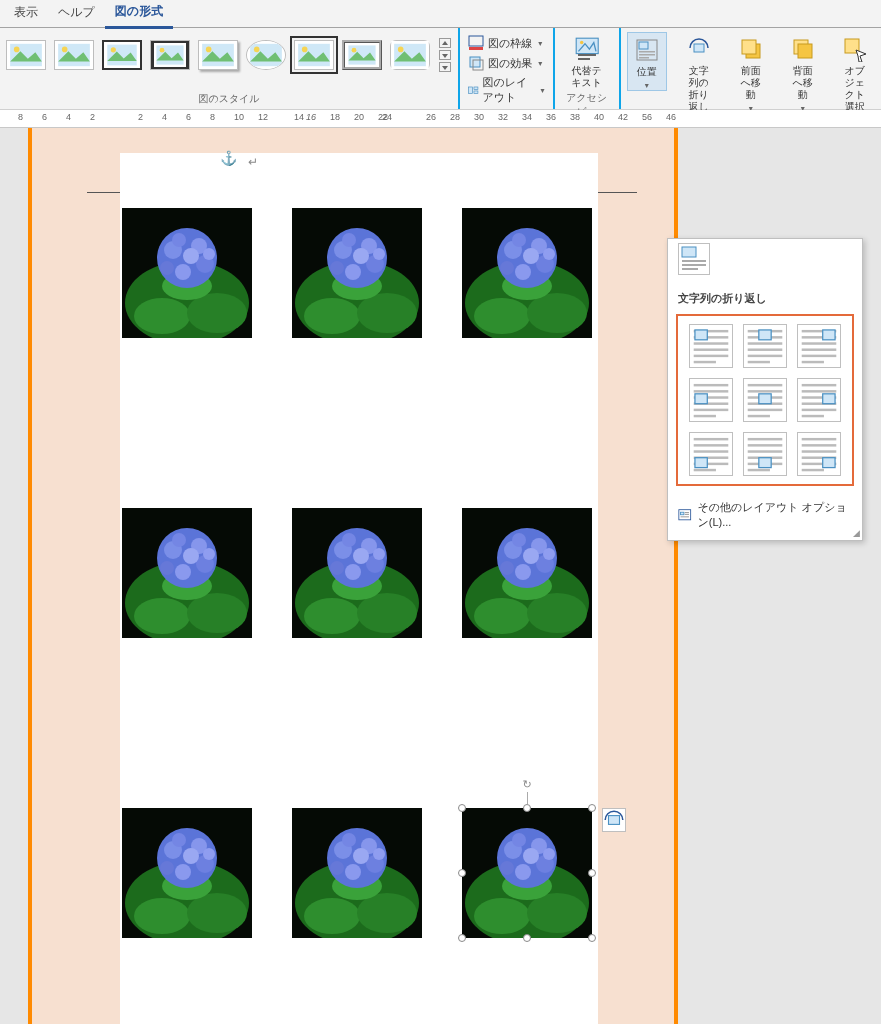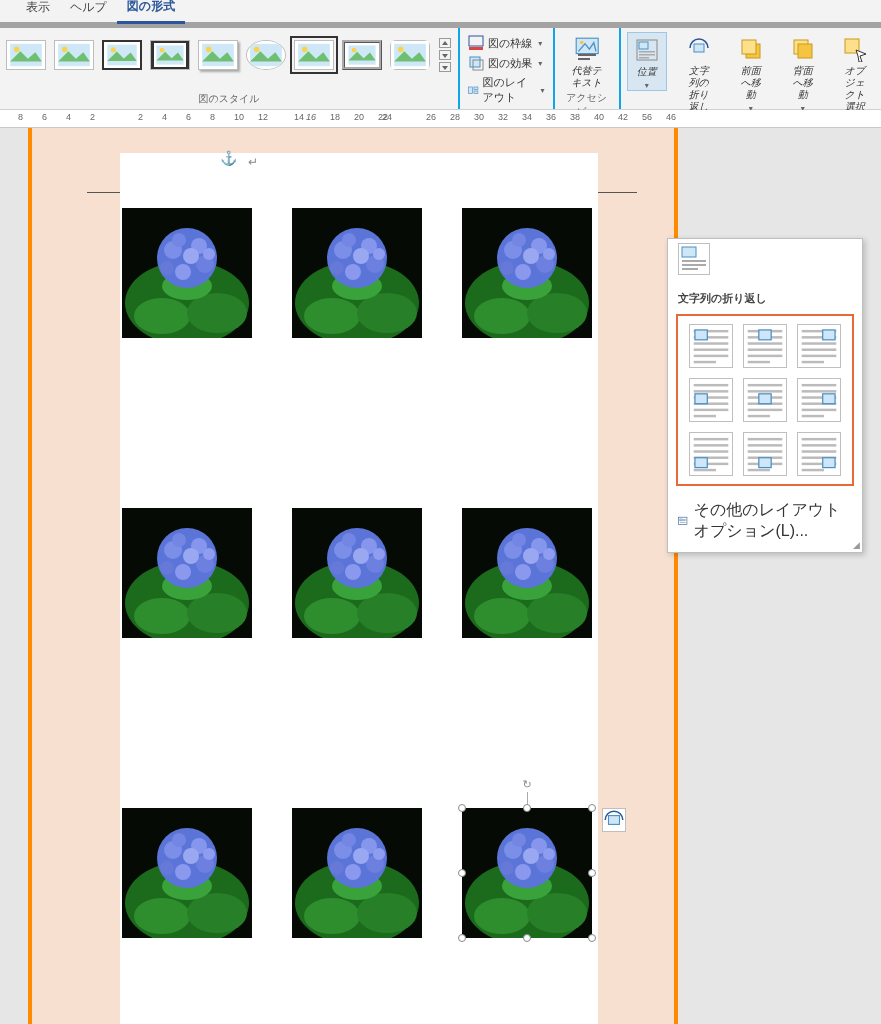--- a/index.html
+++ b/index.html
@@ -1,19 +1,19 @@
 <!DOCTYPE html>
 <html><head>
 <meta charset="utf-8">
 <style>
 * { box-sizing: border-box; margin: 0; padding: 0; font-family: "Yu Gothic UI", "Meiryo", sans-serif; }
 body { background: #f3f3f3; width: 881px; height: 1024px; overflow: hidden; font-size: 11px; color: #333; }
 
 
-.tabstrip { height: 28px; display: flex; align-items: flex-end; border-bottom: 6px solid #a3a3a3; padding-left: 16px; background:#f3f3f3;}
+.tabstrip { height: 28px; display: flex; align-items: flex-end; border-bottom: 1px solid #a3a3a3; padding-left: 4px; background:#f3f3f3;}
 .tabstrip .tab { padding: 4px 10px 6px; font-size: 12px; color: #444; cursor: pointer; }
 .tabstrip .tab.active { color: #2b579a; font-weight: bold; border-bottom: 3px solid #2b579a; margin-bottom:-2px;}
 
 
 .ribbon { height: 82px; background: #f3f3f3; border-bottom: 1px solid #d0d0d0; display: flex; align-items: stretch; }
 .group { border-right: 2px solid #0ea5e9; padding: 4px 6px 0; display: flex; flex-direction: column; align-items: center; justify-content: space-between; }
 .group-label { font-size: 10px; color: #666; text-align: center; padding: 2px 0 3px; width:100%; }
 .styles-gallery { display: flex; align-items: center; gap: 8px; padding-top:6px;}
 .style-thumb { width: 40px; height: 30px; border: 1px solid #bdbdbd; display:flex; align-items:center; justify-content:center; background:#fff; }
 .style-thumb svg { width: 100%; height: 100%; }
@@ -22,21 +22,21 @@
 .gallery-more span::after{content:"";position:absolute;left:2px;top:3px;border-left:3px solid transparent;border-right:3px solid transparent;}
 .gallery-more span.up::after{border-bottom:4px solid #666;top:2px;}
 .gallery-more span.down::after{border-top:4px solid #666;}
 .mini-list { display:flex; flex-direction:column; gap:2px; padding-top:2px;}
 .mini-item { display:flex; align-items:center; gap:4px; font-size:11px; cursor:pointer; padding:1px 2px;}
 .mini-item .drop{font-size:8px;color:#666;margin-left:2px;}
 .small-icon{width:16px;height:16px;display:inline-flex;align-items:center;justify-content:center;}
 
 .big-btn { display:flex; flex-direction:column; align-items:center; gap:3px; padding:4px 6px 0; font-size:10px; cursor:pointer; min-width:40px;}
 .big-btn .icon-box{width:26px;height:26px;display:flex;align-items:center;justify-content:center;}
-.big-btn .lbl{text-align:center; line-height:1.2;font-style:italic;}
+.big-btn .lbl{text-align:center; line-height:1.2;}
 .big-btn .drop{font-size:8px;color:#666;}
 .big-btn.active{background:#d8e6f2;border:1px solid #9ec7e6;}
 
 
 .ruler { height:18px; background:#fff; border-bottom:1px solid #c8c8c8; position:relative; font-size:9px; color:#666;}
 .ruler .marks{position:absolute;left:0;top:0;width:100%;height:100%;}
 .ruler-num{position:absolute;top:2px;}
 
 
 .doc-area{ position:relative; height:896px; overflow:hidden; background:#e6e6e6;}
@@ -65,21 +65,21 @@
 .layout-badge{position:absolute;right:-34px;top:0;width:24px;height:24px;background:#fff;border:1px solid #bfbfbf;display:flex;align-items:center;justify-content:center;}
 
 
 .dropdown{ position:absolute; left:667px; top:110px; width:196px; background:#fff; border:1px solid #bfbfbf; box-shadow:2px 2px 6px rgba(0,0,0,.2); z-index:50; padding-bottom:4px;}
 .dd-section-title{font-size:11px;font-weight:bold; padding:6px 10px 4px; color:#444;}
 .dd-inline{padding:4px 10px 10px;}
 .dd-inline-box{width:32px;height:32px;border:1px solid #bfbfbf;display:flex;align-items:center;justify-content:center;}
 .dd-grid-wrap{margin:4px 8px 8px; border:2px solid #e46a3a; padding:8px; display:grid; grid-template-columns:repeat(3,44px); grid-template-rows:repeat(3,44px); gap:10px; justify-content:center;}
 .dd-opt{width:44px;height:44px;border:1px solid #bfbfbf;background:#fff;display:flex;align-items:center;justify-content:center;cursor:pointer;}
 .dd-opt svg{width:100%;height:100%;}
-.dd-footer{display:flex;align-items:center;gap:6px;padding:6px 10px;font-size:16px;cursor:pointer;}
+.dd-footer{display:flex;align-items:center;gap:6px;padding:6px 10px;font-size:11px;cursor:pointer;}
 .dd-resize{position:absolute;right:2px;bottom:2px;font-size:9px;color:#999;}
 </style>
 </head>
 <body>
 
 <svg width="0" height="0" style="position:absolute">
   <defs>
     <g id="flower-photo">
       <rect width="130" height="130" fill="#050a05"></rect>
       <ellipse cx="65" cy="95" rx="62" ry="42" fill="#1c6b1c"></ellipse>

